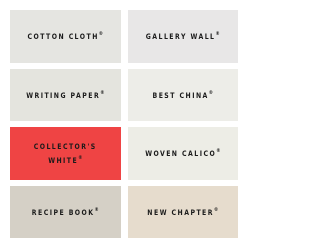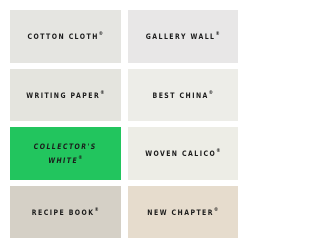--- a/index.html
+++ b/index.html
@@ -61,21 +61,21 @@
     </div>
     <div class="swatch" style="background: rgb(232, 231, 231);">
       <div class="swatch-label" style="color: rgb(27, 27, 27);"><span>GALLERY WALL</span><span class="mark">®</span></div>
     </div>
     <div class="swatch" style="background: rgb(228, 228, 222);">
       <div class="swatch-label" style="color: rgb(27, 27, 27);"><span>WRITING PAPER</span><span class="mark">®</span></div>
     </div>
     <div class="swatch" style="background: rgb(237, 237, 232);">
       <div class="swatch-label" style="color: rgb(27, 27, 27);"><span>BEST CHINA</span><span class="mark">®</span></div>
     </div>
-    <div class="swatch" style="background: #22c55e; font-style: italic;">
+    <div class="swatch" style="background: #ef4444;">
       <div class="swatch-label" style="color: rgb(27, 27, 27);"><span>COLLECTOR'S
 WHITE</span><span class="mark">®</span></div>
     </div>
     <div class="swatch" style="background: rgb(237, 237, 230);">
       <div class="swatch-label" style="color: rgb(27, 27, 27);"><span>WOVEN CALICO</span><span class="mark">®</span></div>
     </div>
     <div class="swatch" style="background: rgb(213, 208, 198);">
       <div class="swatch-label" style="color: rgb(27, 27, 27);"><span>RECIPE BOOK</span><span class="mark">®</span></div>
     </div>
     <div class="swatch" style="background: rgb(230, 220, 205);">

